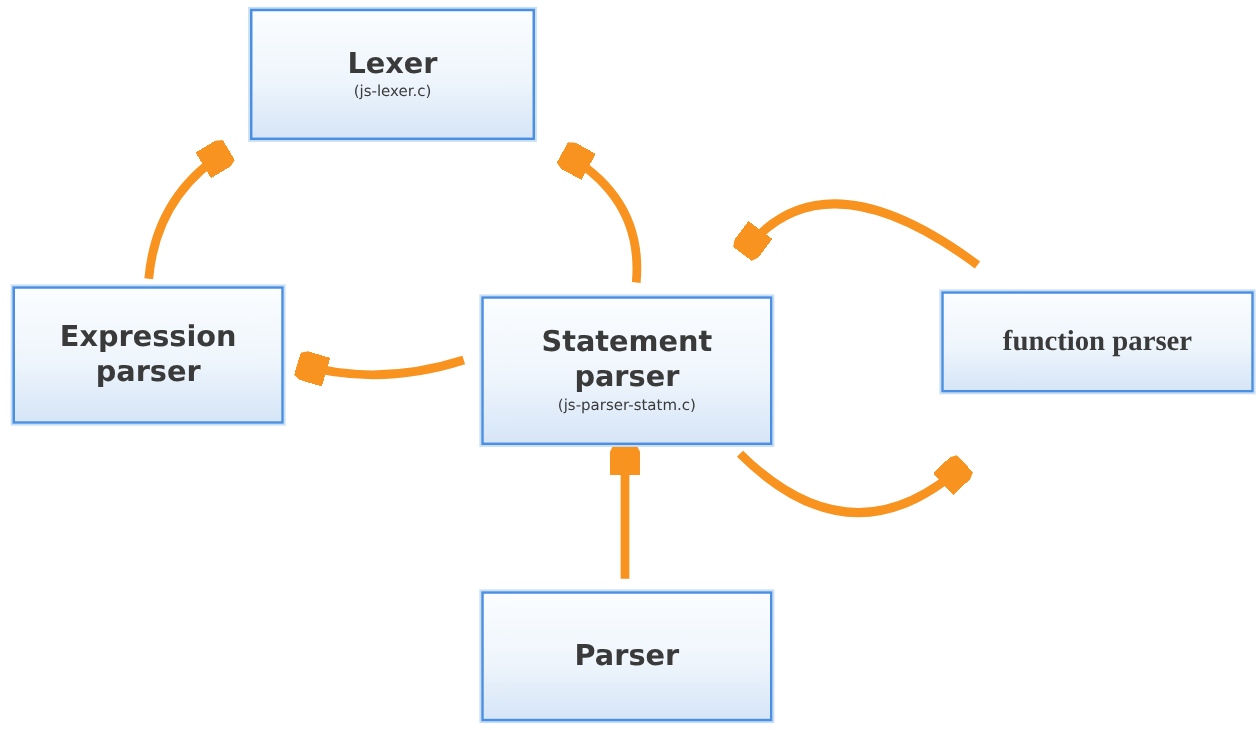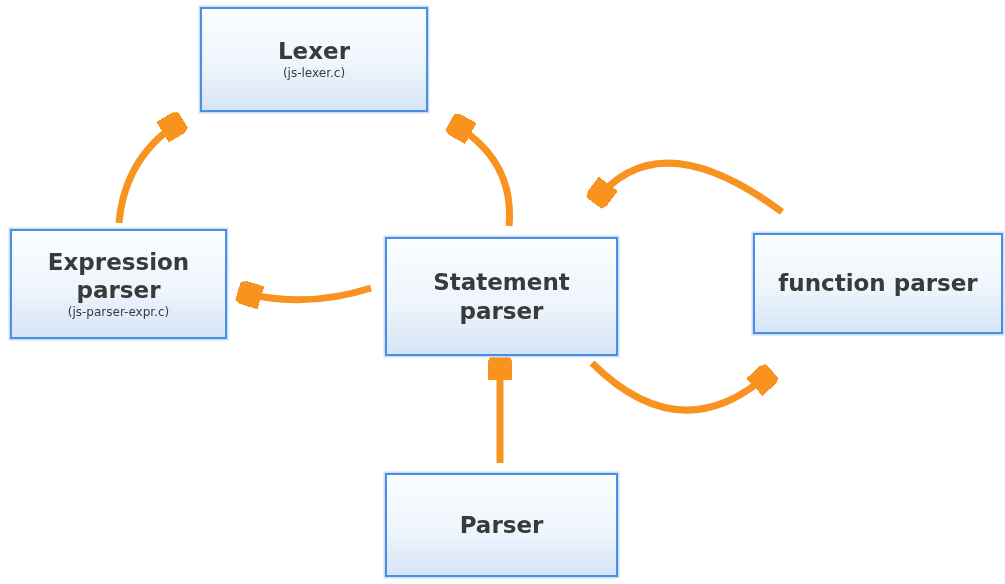--- a/index.html
+++ b/index.html
@@ -54,21 +54,21 @@
     font-size:12px;
     font-weight:normal;
     line-height:1.3;
     margin-top:1px;
     white-space:nowrap;
   }
   
   .node-lexer             {left:200px; top:7px;   width:228px; height:105px;}
   .node-expression-parser {left:10px;  top:229px; width:217px; height:110px;}
   .node-statement-parser  {left:385px; top:237px; width:233px; height:119px;}
-  .node-function-parser   {left:753px; top:233px; width:250px; height:101px;}
+  .node-function-parser   {left:753px; top:233px; width:250px; height:81px;font-family:Liberation Serif, serif;}
   .node-parser            {left:385px; top:473px; width:233px; height:104px;}
 </style>
 </head>
 <body>
 
 <div class="canvas">
 
   <svg class="edges" viewBox="0 0 1005 584">
     <defs>
       <marker id="ah" viewBox="0 0 10 10" refX="10" refY="5" markerWidth="3.4" markerHeight="3.4" markerUnits="strokeWidth" orient="auto">
@@ -84,26 +84,26 @@
   </svg>
 
   <div class="node node-lexer">
     <div class="title">Lexer</div>
     <div class="subtitle">(js-lexer.c)</div>
   </div>
 
   <div class="node node-expression-parser">
     <div class="title">Expression
 parser</div>
-    <div class="subtitle">(js-parser-expr.c)</div>
   </div>
 
   <div class="node node-statement-parser">
     <div class="title">Statement
 parser</div>
+    <div class="subtitle">(js-parser-statm.c)</div>
   </div>
 
   <div class="node node-function-parser">
     <div class="title">function parser</div>
   </div>
 
   <div class="node node-parser">
     <div class="title">Parser</div>
   </div>
 

